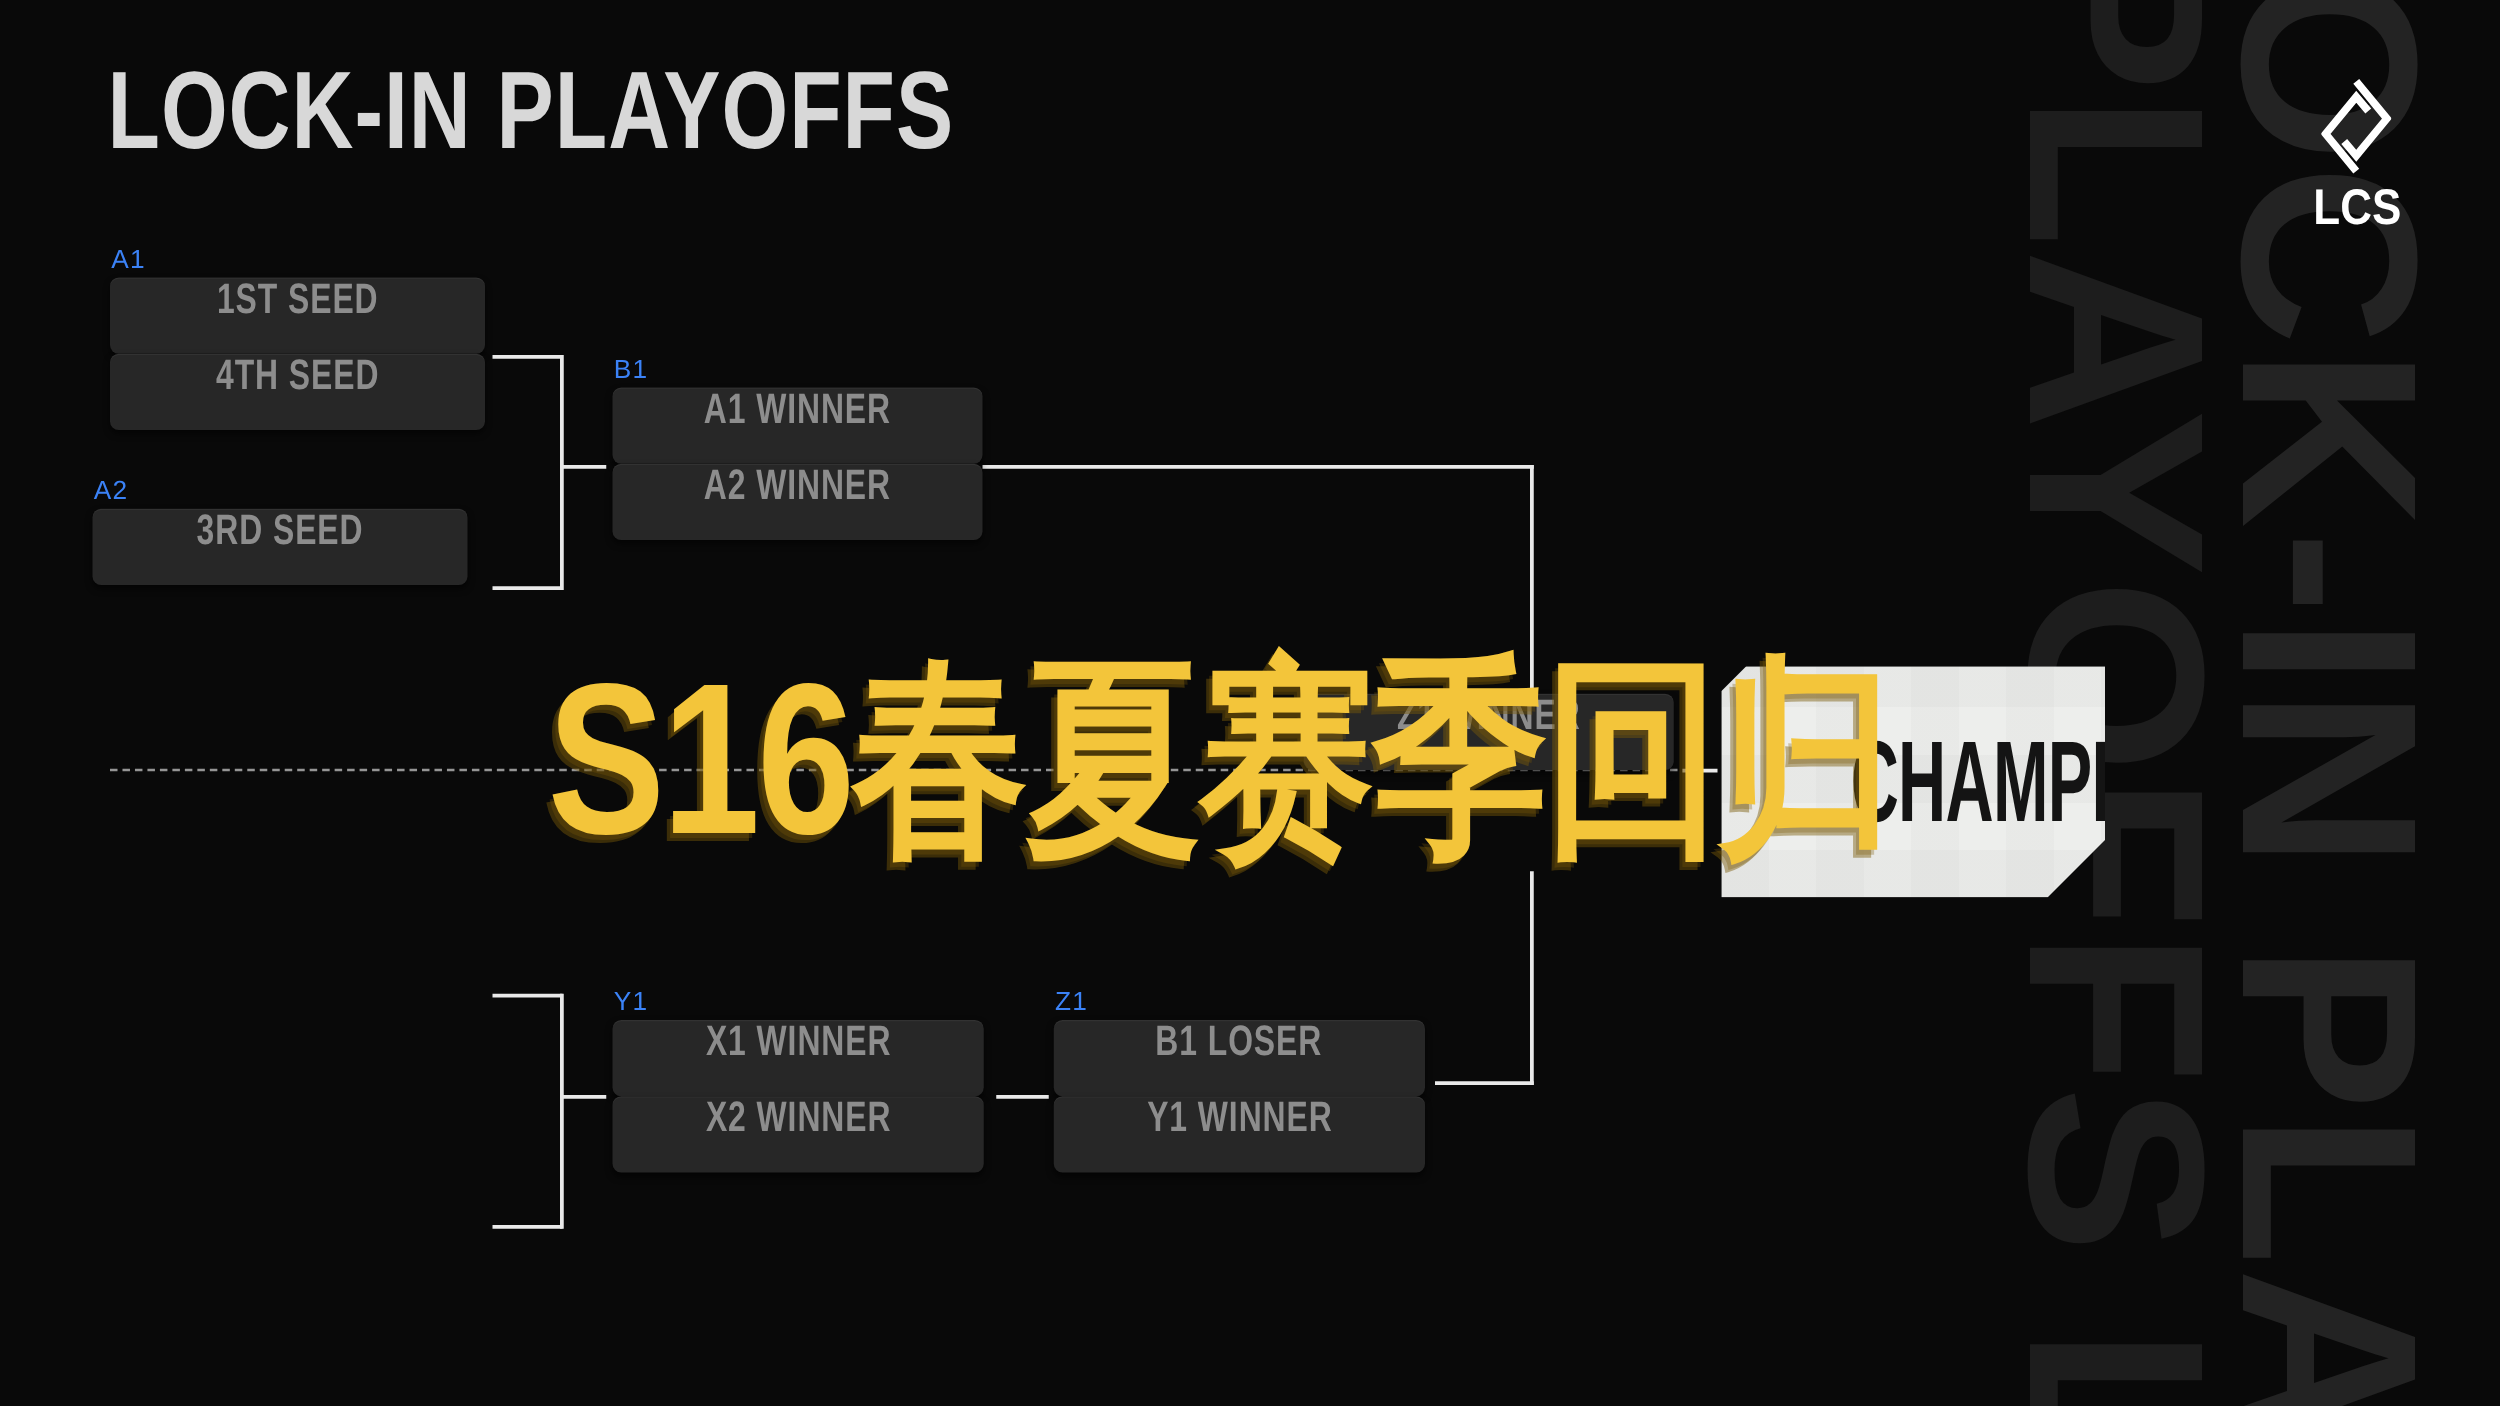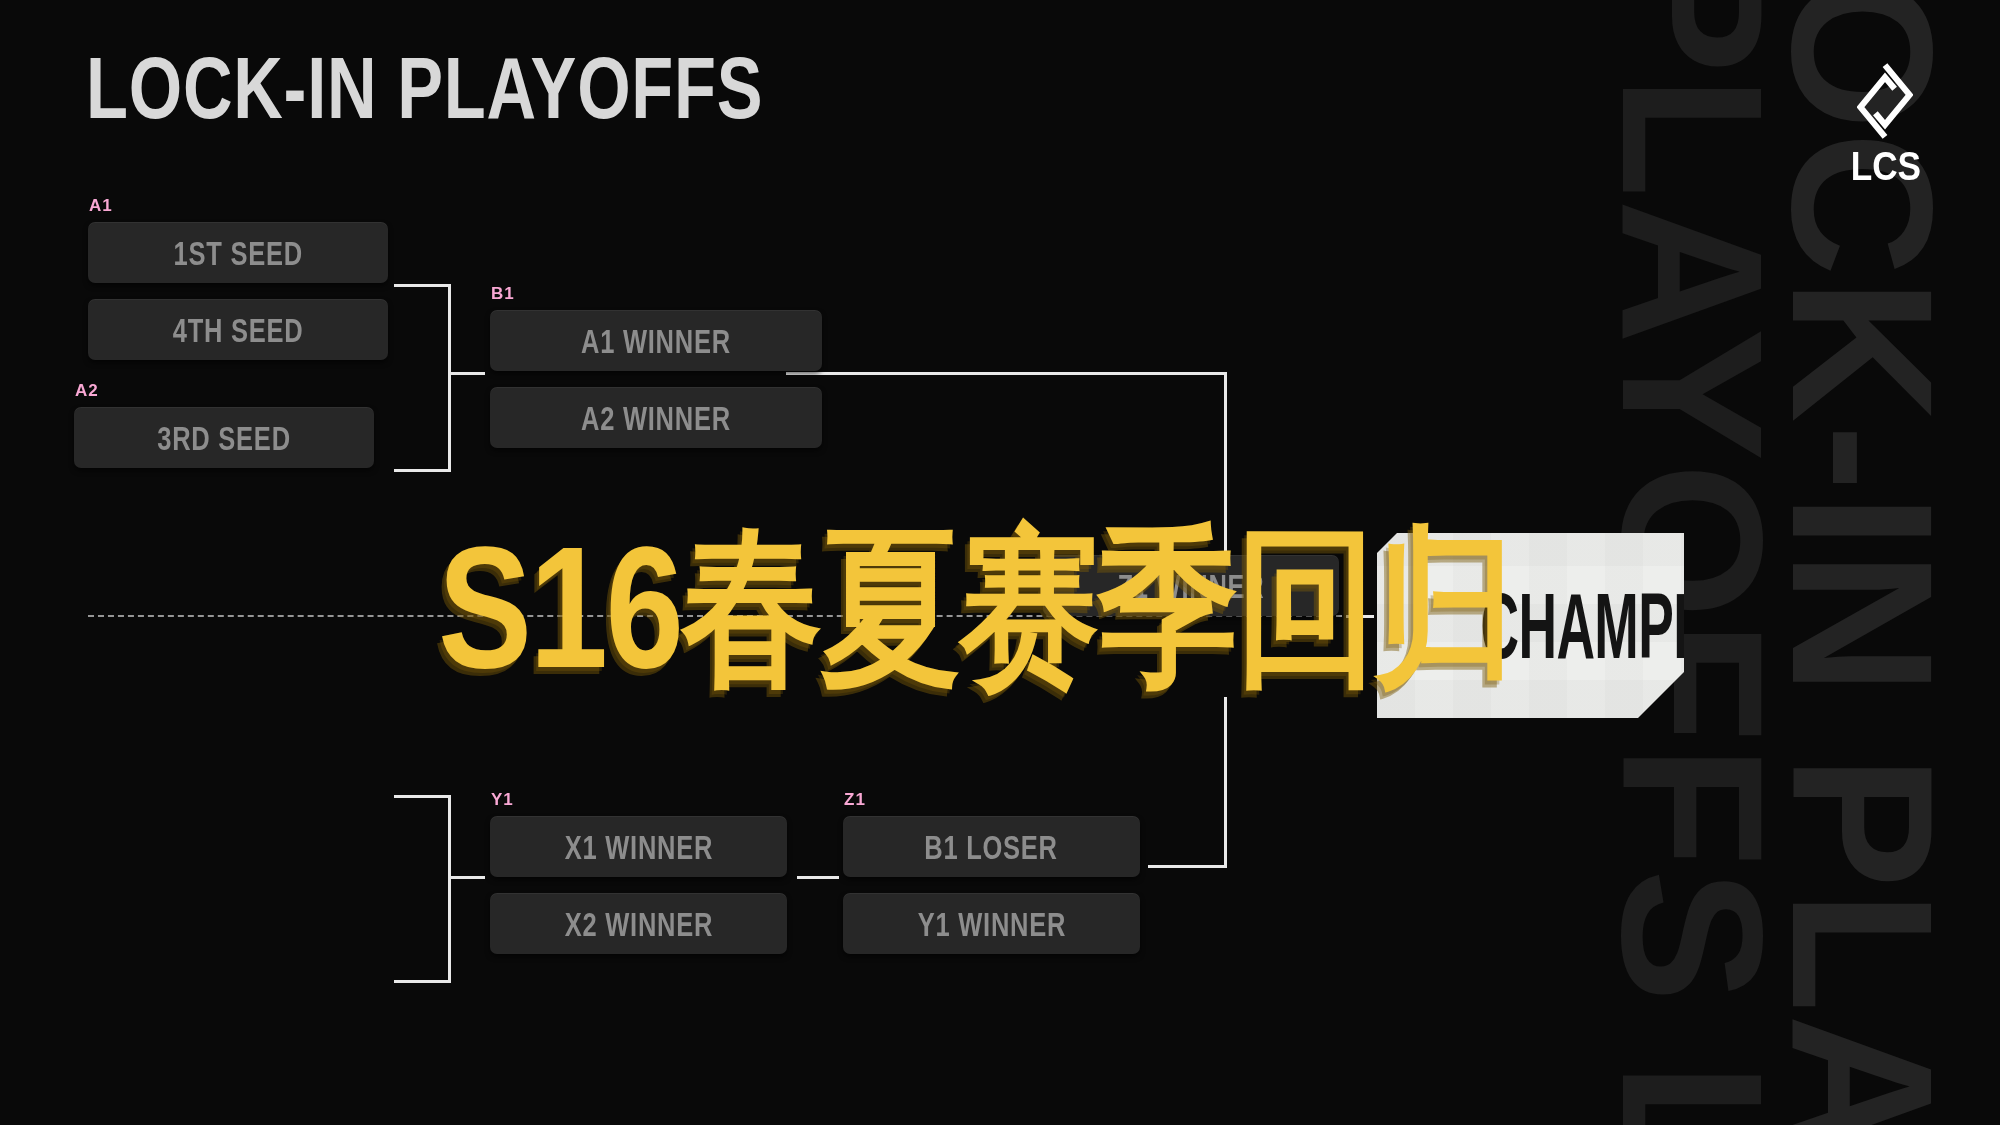--- a/index.html
+++ b/index.html
@@ -29,35 +29,35 @@
   .lcs{position:absolute;left:1846px;top:62px;width:78px;text-align:right;}
   .lcs svg{display:block;margin:0 auto;}
   .lcs-text{
     margin-top:6px;font-size:40px;font-weight:bold;color:#ffffff;line-height:1;
     transform:scaleX(0.88);transform-origin:center top;letter-spacing:0px;
   }
 
   
   .match{position:absolute;width:300px;z-index:5;}
   .match .mlabel{
-    position:absolute;top:-25px;left:1px;font-size:17px;font-weight:bold;
-    color:#f9a8d4;letter-spacing:1px;line-height:1;
+    position:absolute;top:-25px;left:1px;font-size:21px;font-weight:normal;
+    color:#3b82f6;letter-spacing:1px;line-height:1;
   }
   .slot{
-    height:61px;margin-bottom:16px;background:#272727;border-radius:7px;
-    display:flex;align-items:center;justify-content:center;
+    height:61px;margin-bottom:0;background:#272727;border-radius:7px;
+    display:flex;align-items:flex-start;justify-content:center;
     box-shadow:inset 0 1px 0 rgba(255,255,255,0.05),0 3px 5px rgba(0,0,0,0.55);
   }
   .slot span{
     font-size:34px;font-weight:bold;color:#8d8d8d;line-height:1;white-space:nowrap;
     transform:scaleX(0.75);transform-origin:center;letter-spacing:1px;
   }
   .m-a1{left:88px;top:222px;}
   .m-a2{left:74px;top:407px;}
-  .m-b1{left:490px;top:310px;width:332px;}
+  .m-b1{left:490px;top:310px;width:296px;}
   .m-x1{left:88px;top:733px;}
   .m-x2{left:88px;top:918px;}
   .m-y1{left:490px;top:816px;width:297px;}
   .m-z1{left:843px;top:816px;width:297px;}
   .m-final{left:1043px;top:555px;width:296px;}
 
   
   .line{position:absolute;background:#e9e9e9;z-index:4;}
   .ln-a1stub{left:394px;top:284px;width:56px;height:3px;}
   .ln-a2stub{left:394px;top:469px;width:56px;height:3px;}

